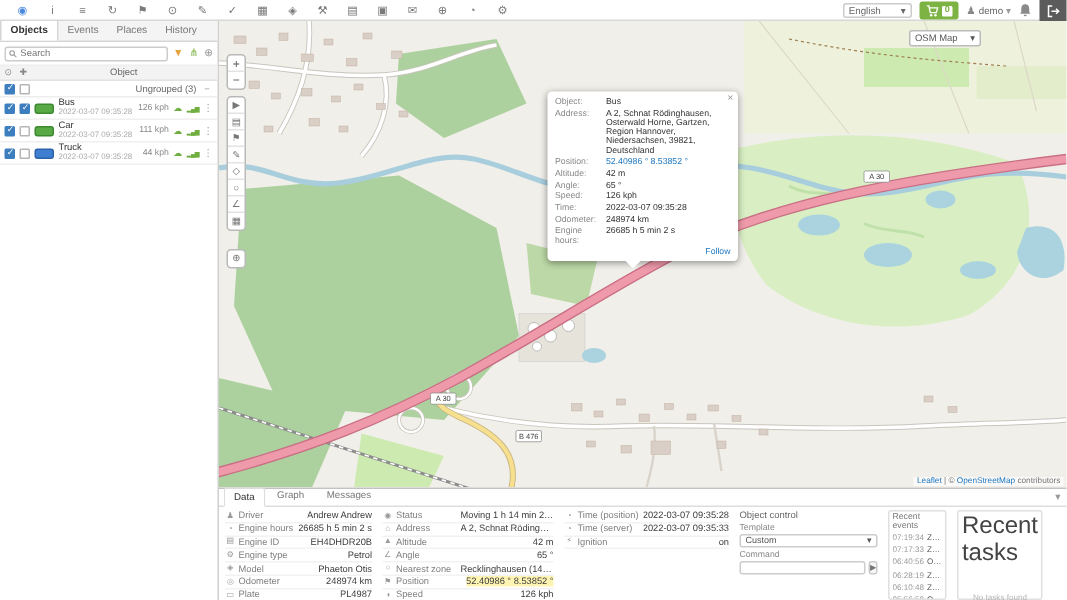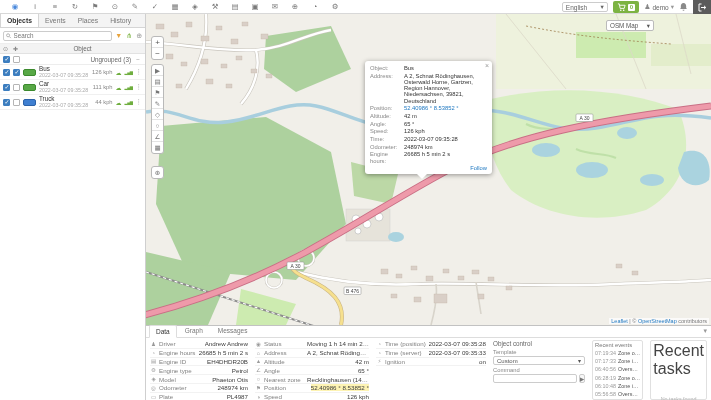--- a/index.html
+++ b/index.html
@@ -76,21 +76,21 @@
   #popclose{position:absolute;right:3px;top:1px;font-size:7px;color:#999;cursor:pointer;}
   #popfollow{text-align:right;font-size:5.8px;margin-top:1px;}
   #attrib{position:absolute;right:2px;bottom:1px;font-size:5.5px;color:#777;background:rgba(255,255,255,0.7);
     padding:0 2px;z-index:21;}
   
   #panel{position:absolute;left:146px;right:0;bottom:0;height:75px;background:#fff;border-top:1px solid #c2c2c2;z-index:35;}
   #ptabs{display:flex;height:12px;border-bottom:1px solid #ddd;padding-left:3px;gap:1px;align-items:flex-end;}
   .ptab{font-size:6.5px;line-height:11px;padding:0 6px;color:#777;border:1px solid transparent;cursor:pointer;}
   .ptab.active{border:1px solid #ddd;border-bottom:1px solid #fff;border-radius:2px 2px 0 0;color:#333;margin-bottom:-1px;background:#fff;}
   #pcollapse{position:absolute;right:4px;top:1px;font-size:7px;color:#999;cursor:pointer;}
-  #pcontent{display:flex;padding:2px 4px 0 4px;gap:7px;height:62px;}
+  #pcontent{display:flex;padding:2px 16px 0 4px;gap:7px;height:62px;}
   .dcol{flex:none;}
   .drow{display:flex;align-items:center;height:8.8px;border-bottom:1px solid #f2f2f2;gap:2px;}
   .dic{width:7px;font-size:5.5px;color:#9a9a9a;flex:none;text-align:center;}
   .dlb{font-size:6.2px;color:#808080;flex:none;}
   .dvl{margin-left:auto;font-size:6.2px;color:#3c3c3c;white-space:nowrap;overflow:hidden;
     text-overflow:ellipsis;max-width:62px;text-align:right;}
   .ctrlbox{width:92px;}
   .ctrlbox .ct{font-size:6.3px;color:#666;margin-bottom:2px;}
   .ctrlbox .cl{font-size:5.8px;color:#888;margin:2px 0 1px 0;}
   .cselect{height:9px;border:1px solid #ccc;border-radius:2px;font-size:6px;color:#555;

